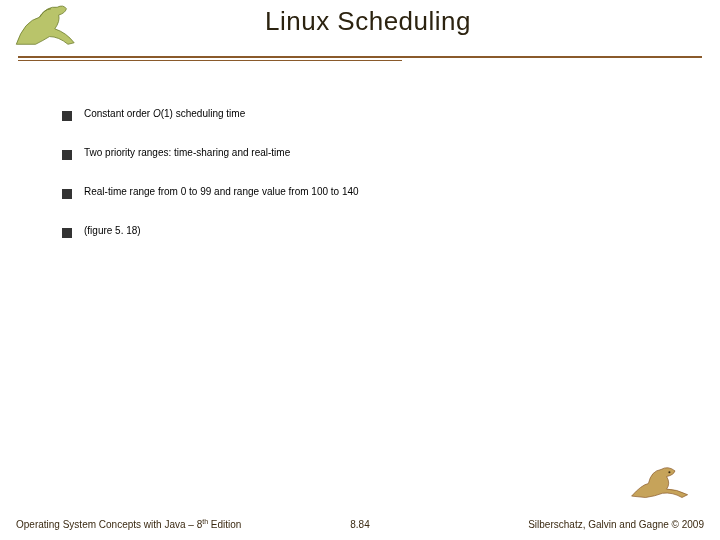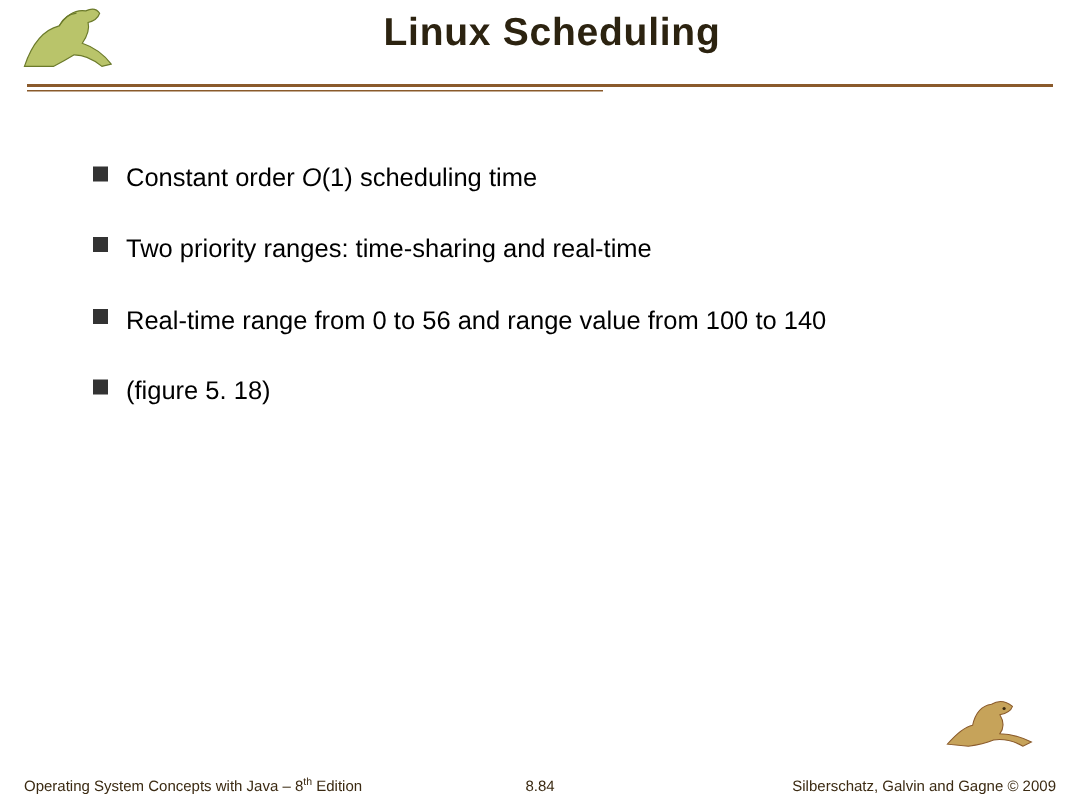--- a/index.html
+++ b/index.html
@@ -28,21 +28,21 @@
 
   
   .header {
     position: relative;
     height: 56px;
     padding-top: 6px;
   }
   .title {
     text-align: center;
     font-size: 26px;
-    font-weight: bold;
+    font-weight: normal;
     color: #2c2310;
     letter-spacing: 0.5px;
     padding-left: 16px;
   }
   .rules {
     position: absolute;
     left: 18px;
     right: 18px;
     bottom: 0;
     height: 6px;
@@ -80,21 +80,21 @@
   .body {
     position: absolute;
     left: 62px;
     right: 62px;
     top: 108px;
   }
   .bullet {
     display: flex;
     align-items: flex-start;
     gap: 12px;
-    font-size: 17px;
+    font-size: 10px;
     line-height: 1.25;
     margin-bottom: 26px;
   }
   .bullet .sq {
     flex: 0 0 auto;
     width: 10px;
     height: 10px;
     background: #333;
     margin-top: 3px;
   }
@@ -143,21 +143,21 @@
     <div class="bullet">
       <div class="sq"></div>
       <div class="txt">
         <span>Two priority ranges: time-sharing and real-time</span>
       </div>
     </div>
 
     <div class="bullet">
       <div class="sq"></div>
       <div class="txt">
-        <span class="b">Real-time</span><span> range from 0 to 56 and </span><span class="b">range</span><span> value from 100 to 140</span>
+        <span class="b">Real-time</span><span> range from 0 to 99 and </span><span class="b">range</span><span> value from 100 to 140</span>
       </div>
     </div>
 
     <div class="bullet">
       <div class="sq"></div>
       <div class="txt">
         <span>(figure 5. 18)</span>
       </div>
     </div>
 

